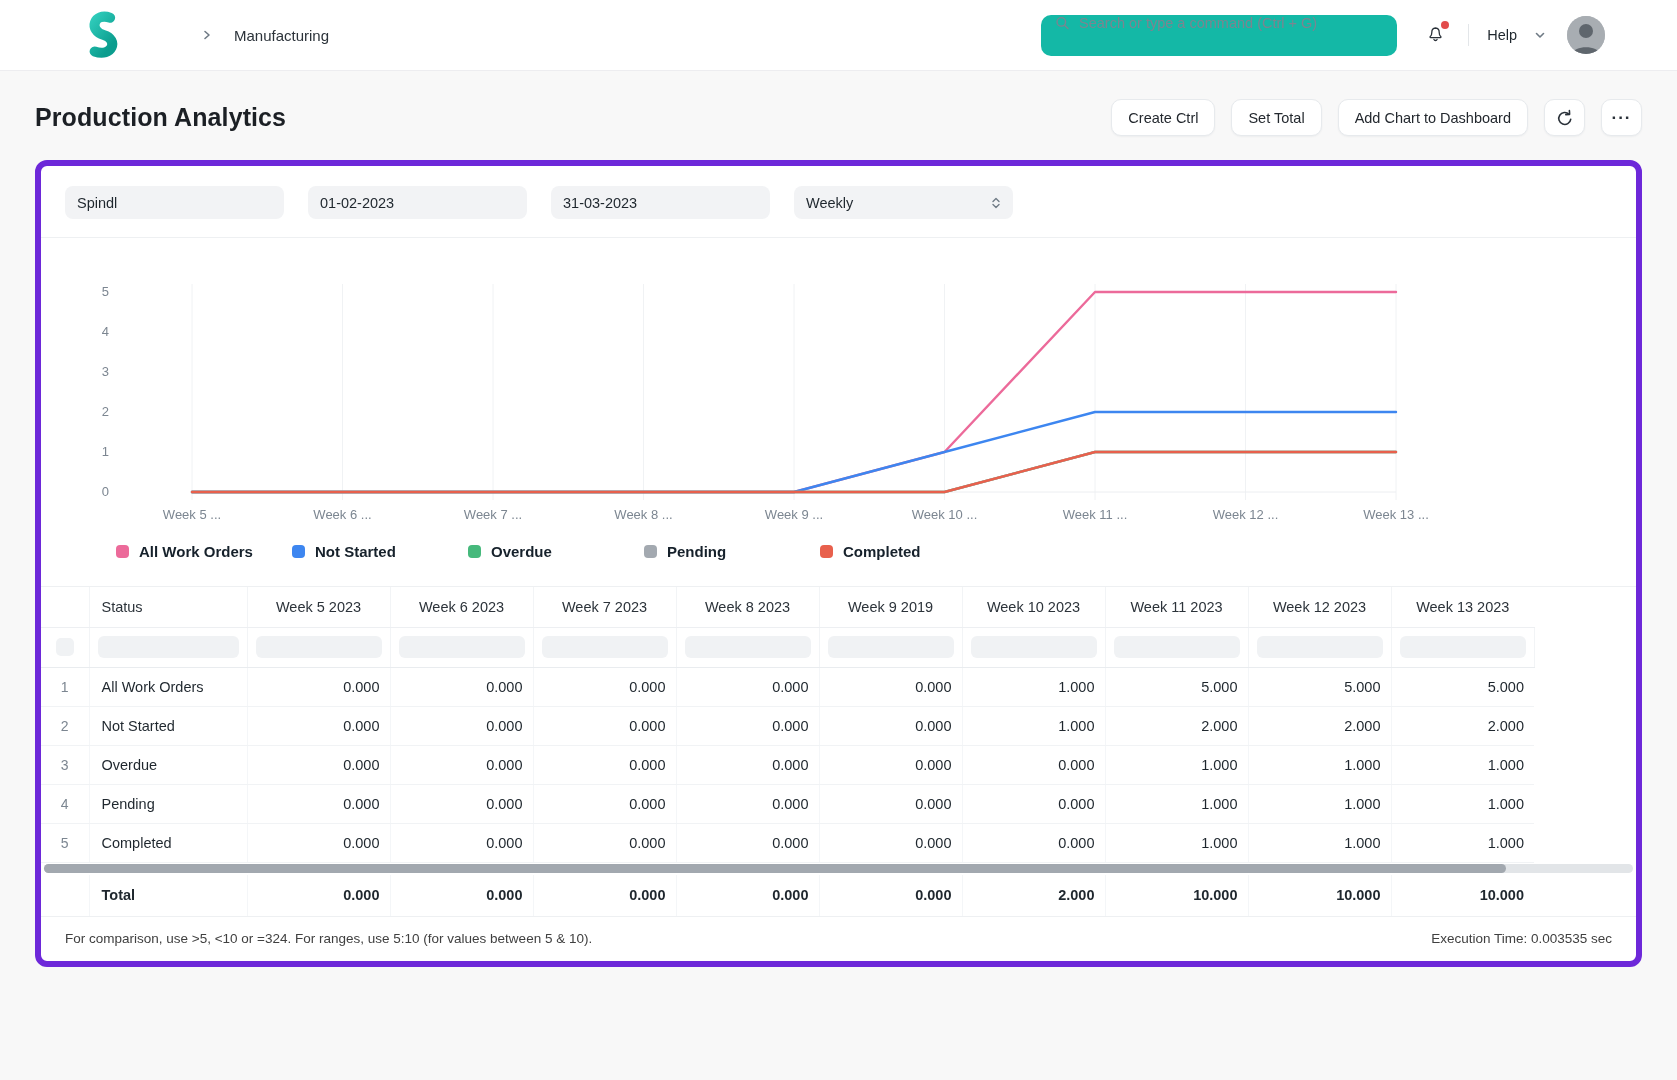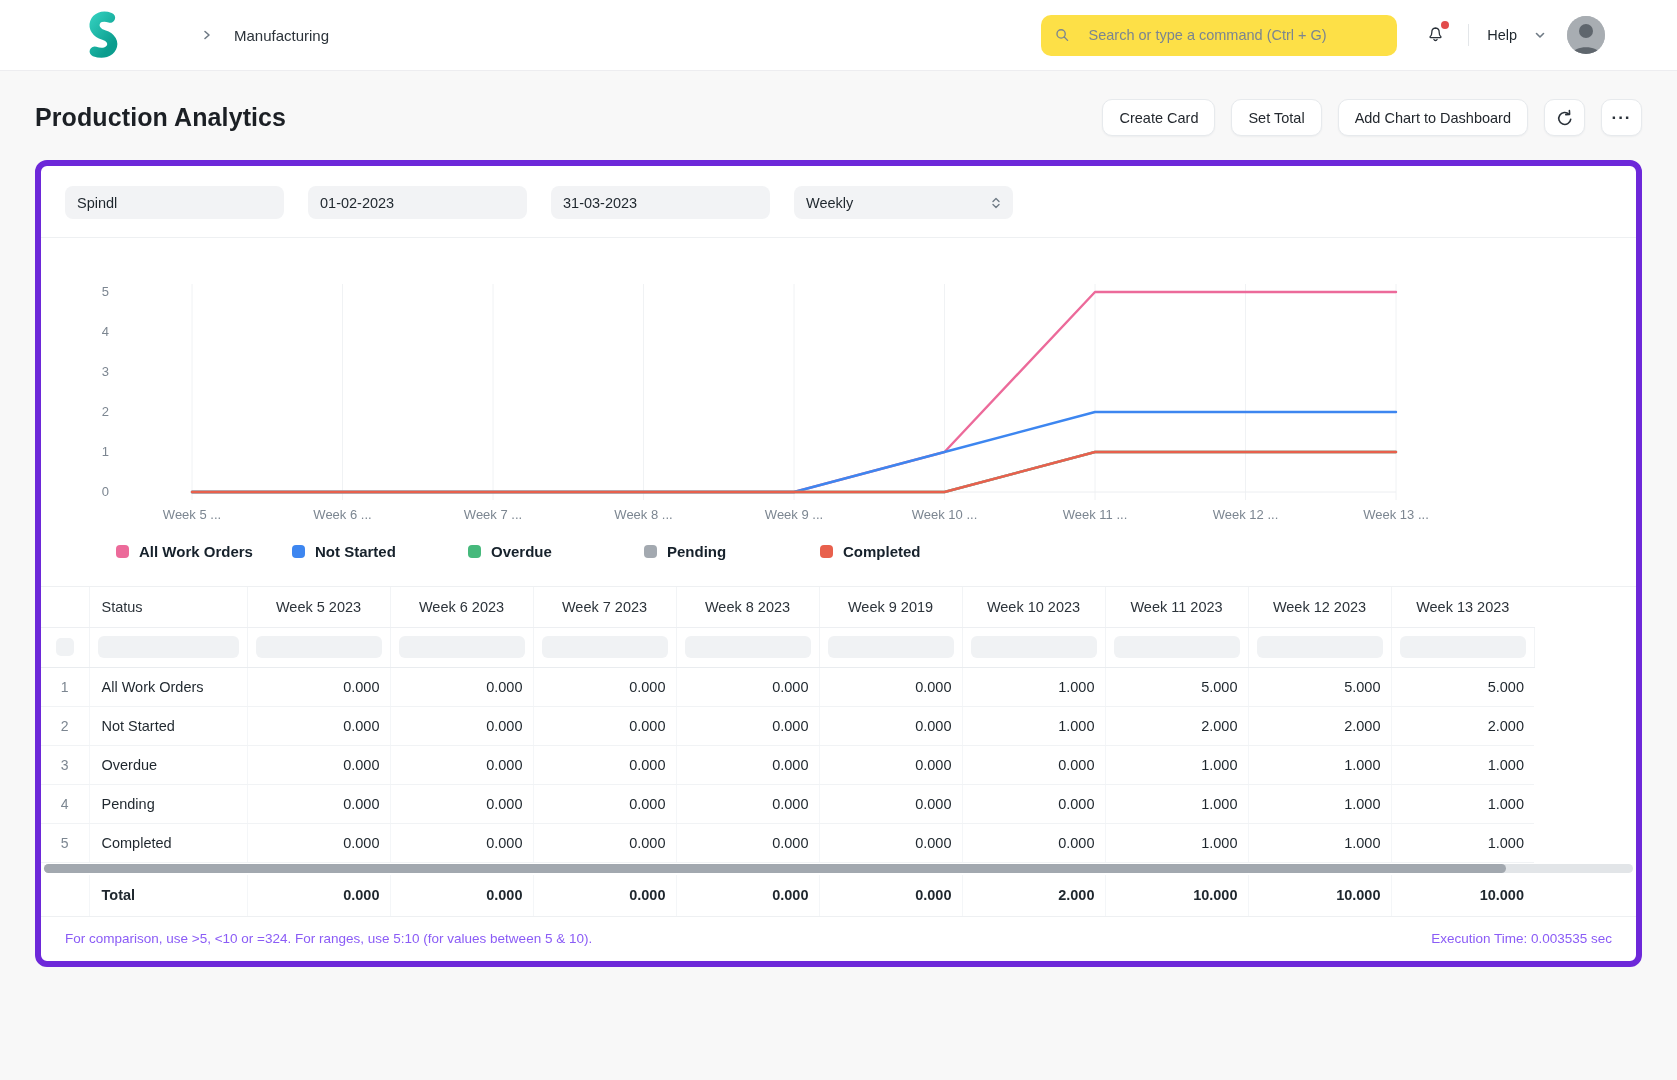--- a/index.html
+++ b/index.html
@@ -13,22 +13,22 @@
   }
   button { font-family: inherit; cursor: pointer; }
 
   
   .navbar { height: 71px; background: #fff; border-bottom: 1px solid #ededf0;
             display: flex; align-items: center; padding: 0 72px 0 80px; }
   .logo { margin-right: 78px; display: flex; align-items: center; text-decoration: none; }
   .breadcrumb { display: flex; align-items: center; gap: 20px; font-size: 15px; }
   .breadcrumb a { color: #2c333a; text-decoration: none; }
   .nav-right { margin-left: auto; display: flex; align-items: center; }
-  .searchbar { width: 356px; height: 41px; background: #fde047; border-radius: 10px;
-               display: flex; align-items: center; padding: 0 14px; gap: 19px; }
+  .searchbar { width: 356px; height: 41px; background: #14b8a6; border-radius: 10px;
+               display: flex; align-items: flex-start; padding: 0 14px; gap: 9px; }
   .searchbar input { border: none; background: transparent; outline: none; width: 100%;
                      font-size: 14.5px; color: #3a424a; font-family: inherit; }
   .searchbar input::placeholder { color: #7b8590; }
   .bell { position: relative; background: none; border: none; margin-left: 28px; height: 24px; }
   .dot { position: absolute; top: -2px; right: -3px; width: 8px; height: 8px;
          background: #e24c4c; border-radius: 50%; }
   .vdiv { width: 1px; height: 22px; background: #e3e6e9; margin: 0 18px 0 22px; }
   .help { display: flex; align-items: center; gap: 16px; background: none; border: none;
           font-size: 14.5px; color: #1f272e; }
   .avatar { width: 38px; height: 38px; border-radius: 50%; margin-left: 20px; border: none;
@@ -76,21 +76,21 @@
   td.status { padding-left: 12px; }
   td.val { text-align: right; padding-right: 10px; }
   th:last-child, td:last-child { border-right: none; }
   .hscroll { height: 9px; background: #e2e5e8; border-radius: 6px; margin: 1px 3px 2px; position: relative; }
   .thumb { position: absolute; left: 0; top: 0; height: 9px; width: 92%;
            background: #a2a8af; border-radius: 6px; }
   #total-table td { height: 41px; font-weight: 700; border-bottom: none; border-right: 1px solid #f4f6f8; }
   #total-table td:last-child { border-right: none; }
 
   .card-footer { display: flex; justify-content: space-between; border-top: 1px solid #eef0f2;
-                 padding: 14px 24px 15px; font-size: 13.5px; color: #8b5cf6; gap: 48px; }
+                 padding: 14px 24px 15px; font-size: 13.5px; color: #404040; gap: 48px; }
 </style>
 </head>
 <body>
 
 <header class="navbar">
   <a class="logo">
     <svg width="42" height="52" viewBox="0 0 46 56">
       <defs>
         <linearGradient id="lg" x1="0" y1="0" x2="0.6" y2="1">
           <stop offset="0" stop-color="#2ecab9"></stop>
@@ -135,21 +135,21 @@
         <path d="M5 38c1.5-9 26.5-9 28 0z" fill="#5f666d"></path>
       </svg>
     </button>
   </div>
 </header>
 
 <main>
   <div class="page-header">
     <h1>Production Analytics</h1>
     <div class="actions">
-      <button class="btn">Create Card</button>
+      <button class="btn">Create Ctrl</button>
       <button class="btn">Set Total</button>
       <button class="btn">Add Chart to Dashboard</button>
       <button class="btn iconbtn">
         <svg width="18" height="18" viewBox="0 0 18 18">
           <path d="M14.7 10.3A6 6 0 1 1 13 5.2" fill="none" stroke="#2a3139" stroke-width="1.6" stroke-linecap="round"></path>
           <polyline points="13.4,1.6 13.6,5.4 9.8,5.6" fill="none" stroke="#2a3139" stroke-width="1.6" stroke-linecap="round" stroke-linejoin="round"></polyline>
         </svg>
       </button>
       <button class="btn iconbtn">
         <span class="dots">···</span>

